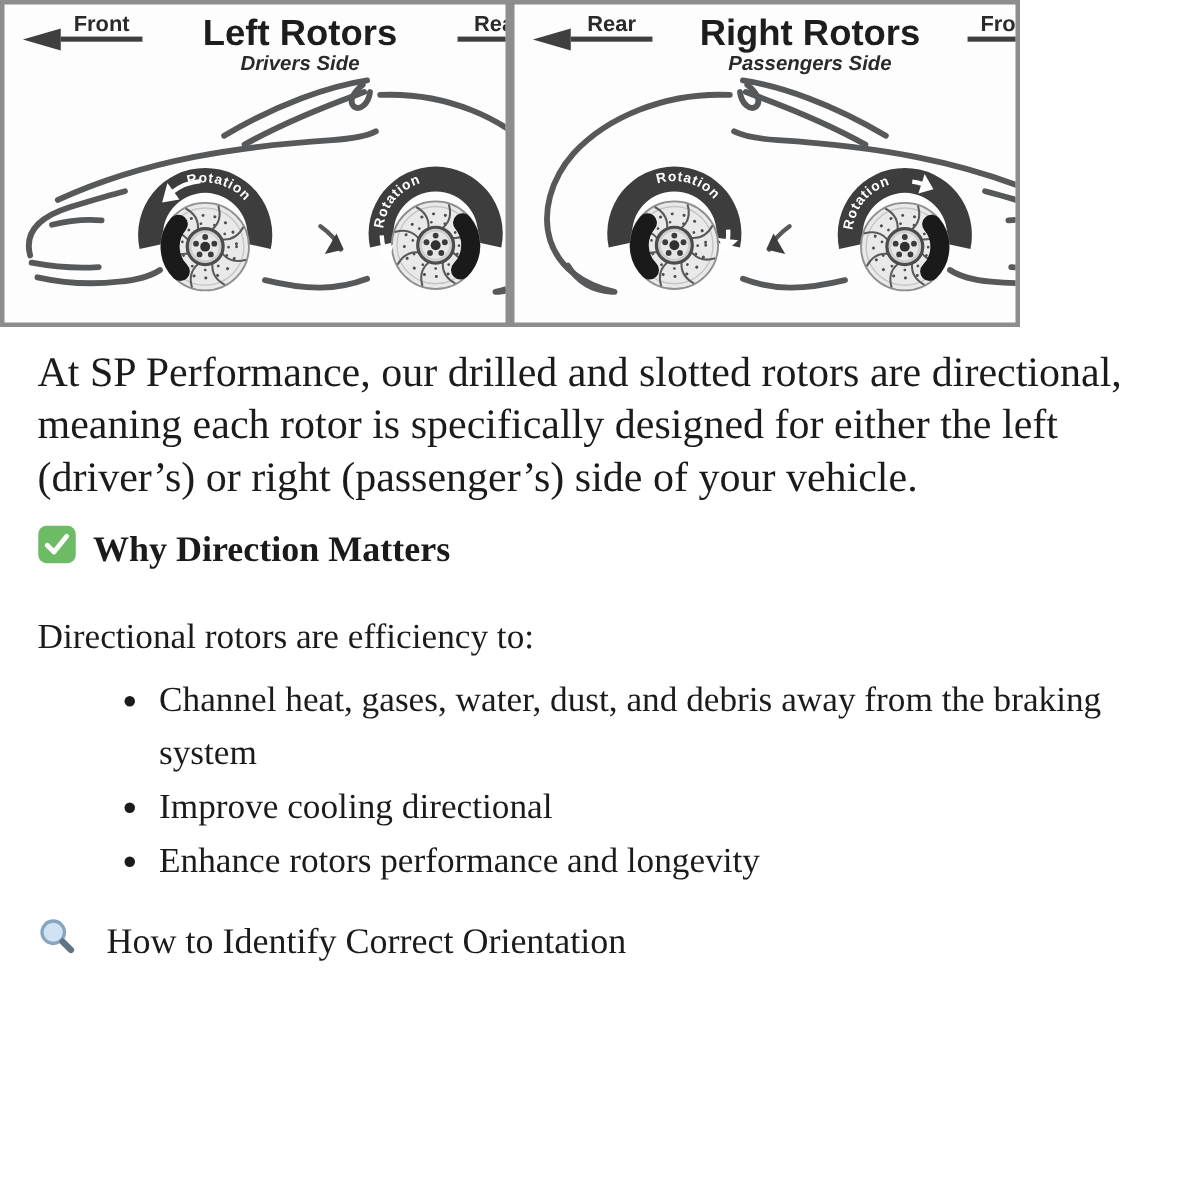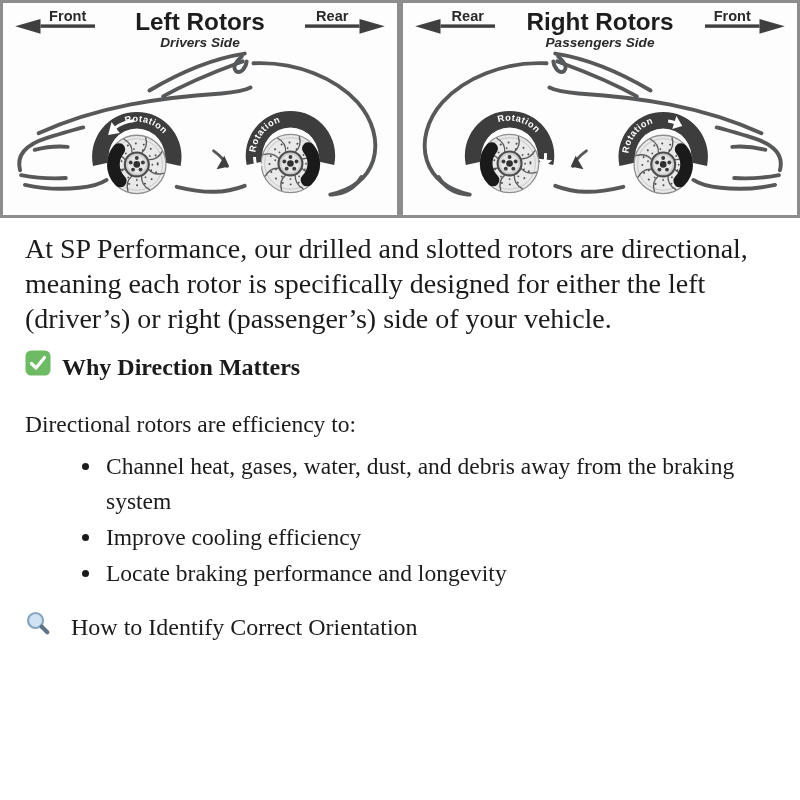--- a/index.html
+++ b/index.html
@@ -1,20 +1,20 @@
 <!DOCTYPE html>
 <html><head>
 <meta charset="utf-8">
 <style>
   html, body { margin: 0; padding: 0; background: #ffffff; }
   body { width: 800px; font-family: "Liberation Serif", serif; color: #1b1b1b; }
   .page { width: 800px; }
 
   
-  .diagram { display: flex; width: 800px; }
+  .diagram { display: flex; width: 680px; }
   .panel {
     width: 400px; height: 218px; box-sizing: border-box;
     border: 3px solid #8d8d8d; background: #fdfdfd; overflow: hidden;
   }
   .panel svg { display: block; }
 
   
   .content { padding: 0 25px 18px 25px; }
   .intro { font-size: 28px; line-height: 35px; margin: 13px 0 0 0; }
   .sec-head {
@@ -194,22 +194,22 @@
           <path d="M6.5 13.5 L11 18 L19.5 7.5" fill="none" stroke="#ffffff" stroke-width="3.2" stroke-linecap="round" stroke-linejoin="round"></path>
         </svg>
       </span>
       <span>Why Direction Matters</span>
     </h2>
 
     <p class="lead">Directional rotors are efficiency to:</p>
 
     <ul class="bullets">
       <li>Channel heat, gases, water, dust, and debris away from the braking system</li>
-      <li>Improve cooling efficiency</li>
-      <li>Locate braking performance and longevity</li>
+      <li>Improve cooling directional</li>
+      <li>Enhance rotors performance and longevity</li>
     </ul>
 
     <h3 class="sec-head regular">
       <span class="emoji-icon">
         <svg width="26" height="26" viewBox="0 0 26 26">
           <circle cx="10.5" cy="10.5" r="7.5" fill="#cfe3f4" stroke="#87a6be" stroke-width="2.2"></circle>
           <line x1="16.8" y1="16.8" x2="22.3" y2="22.3" stroke="#5f7385" stroke-width="4.2" stroke-linecap="round"></line>
         </svg>
       </span>
       <span>How to Identify Correct Orientation</span>

